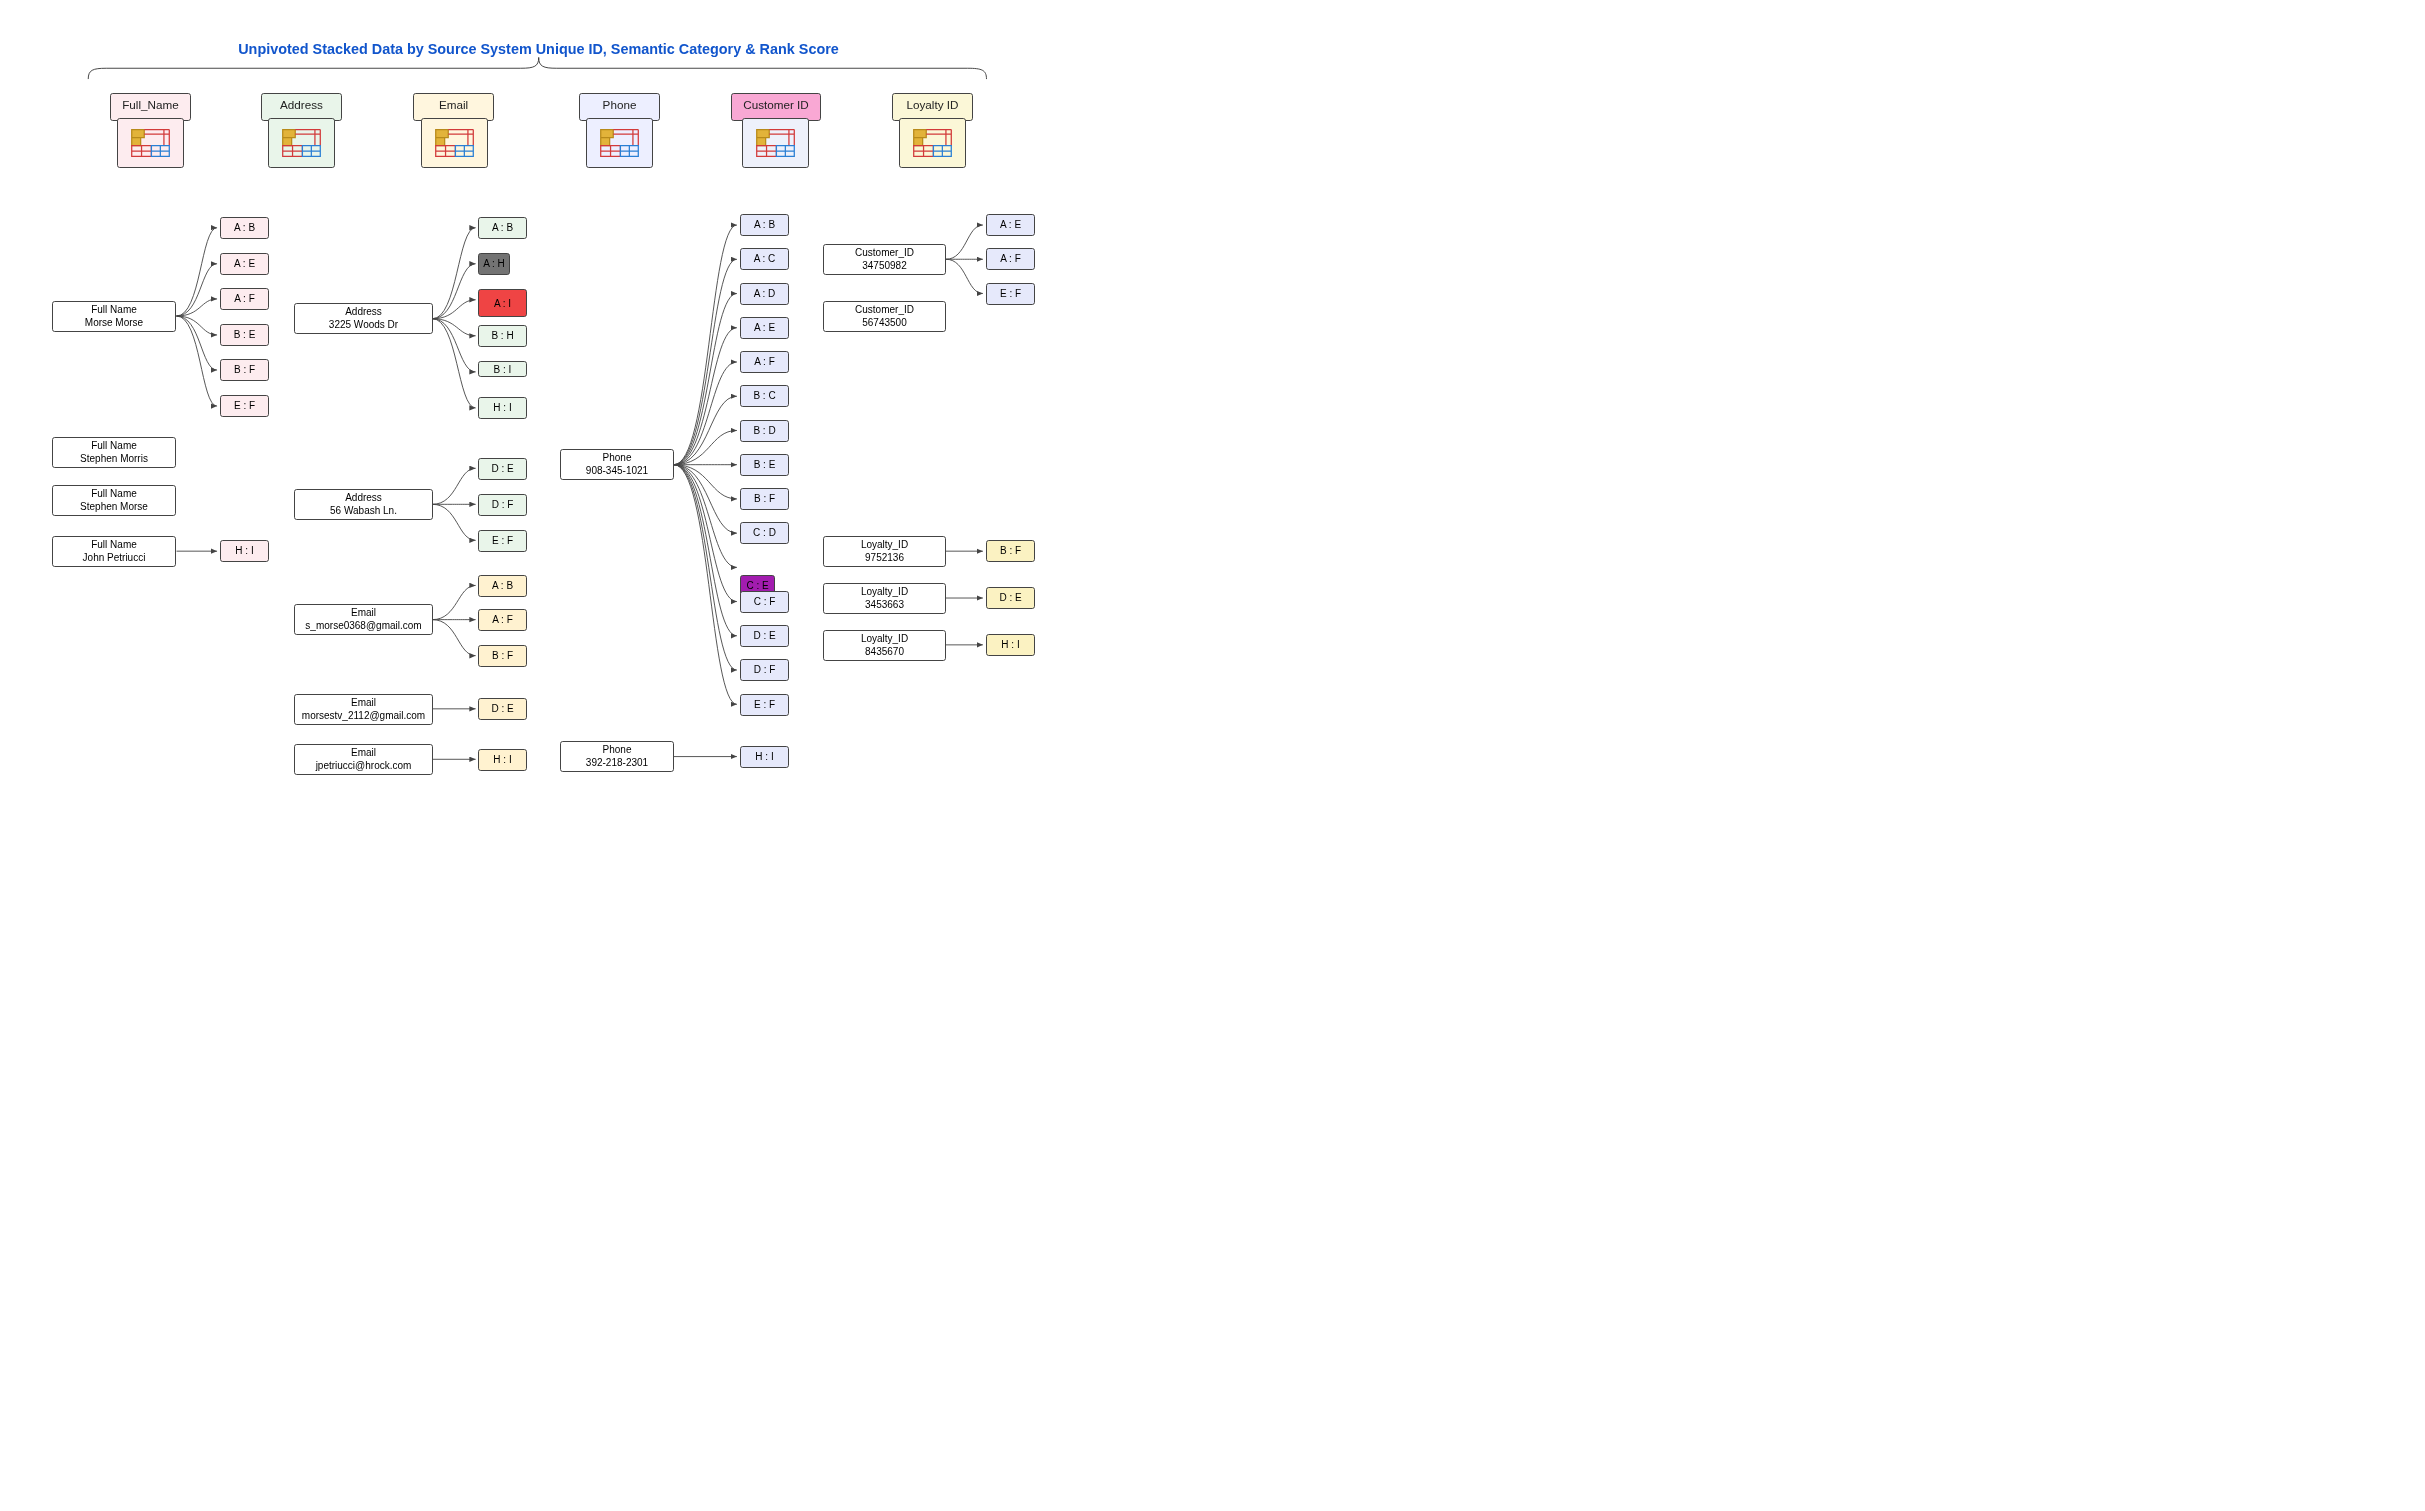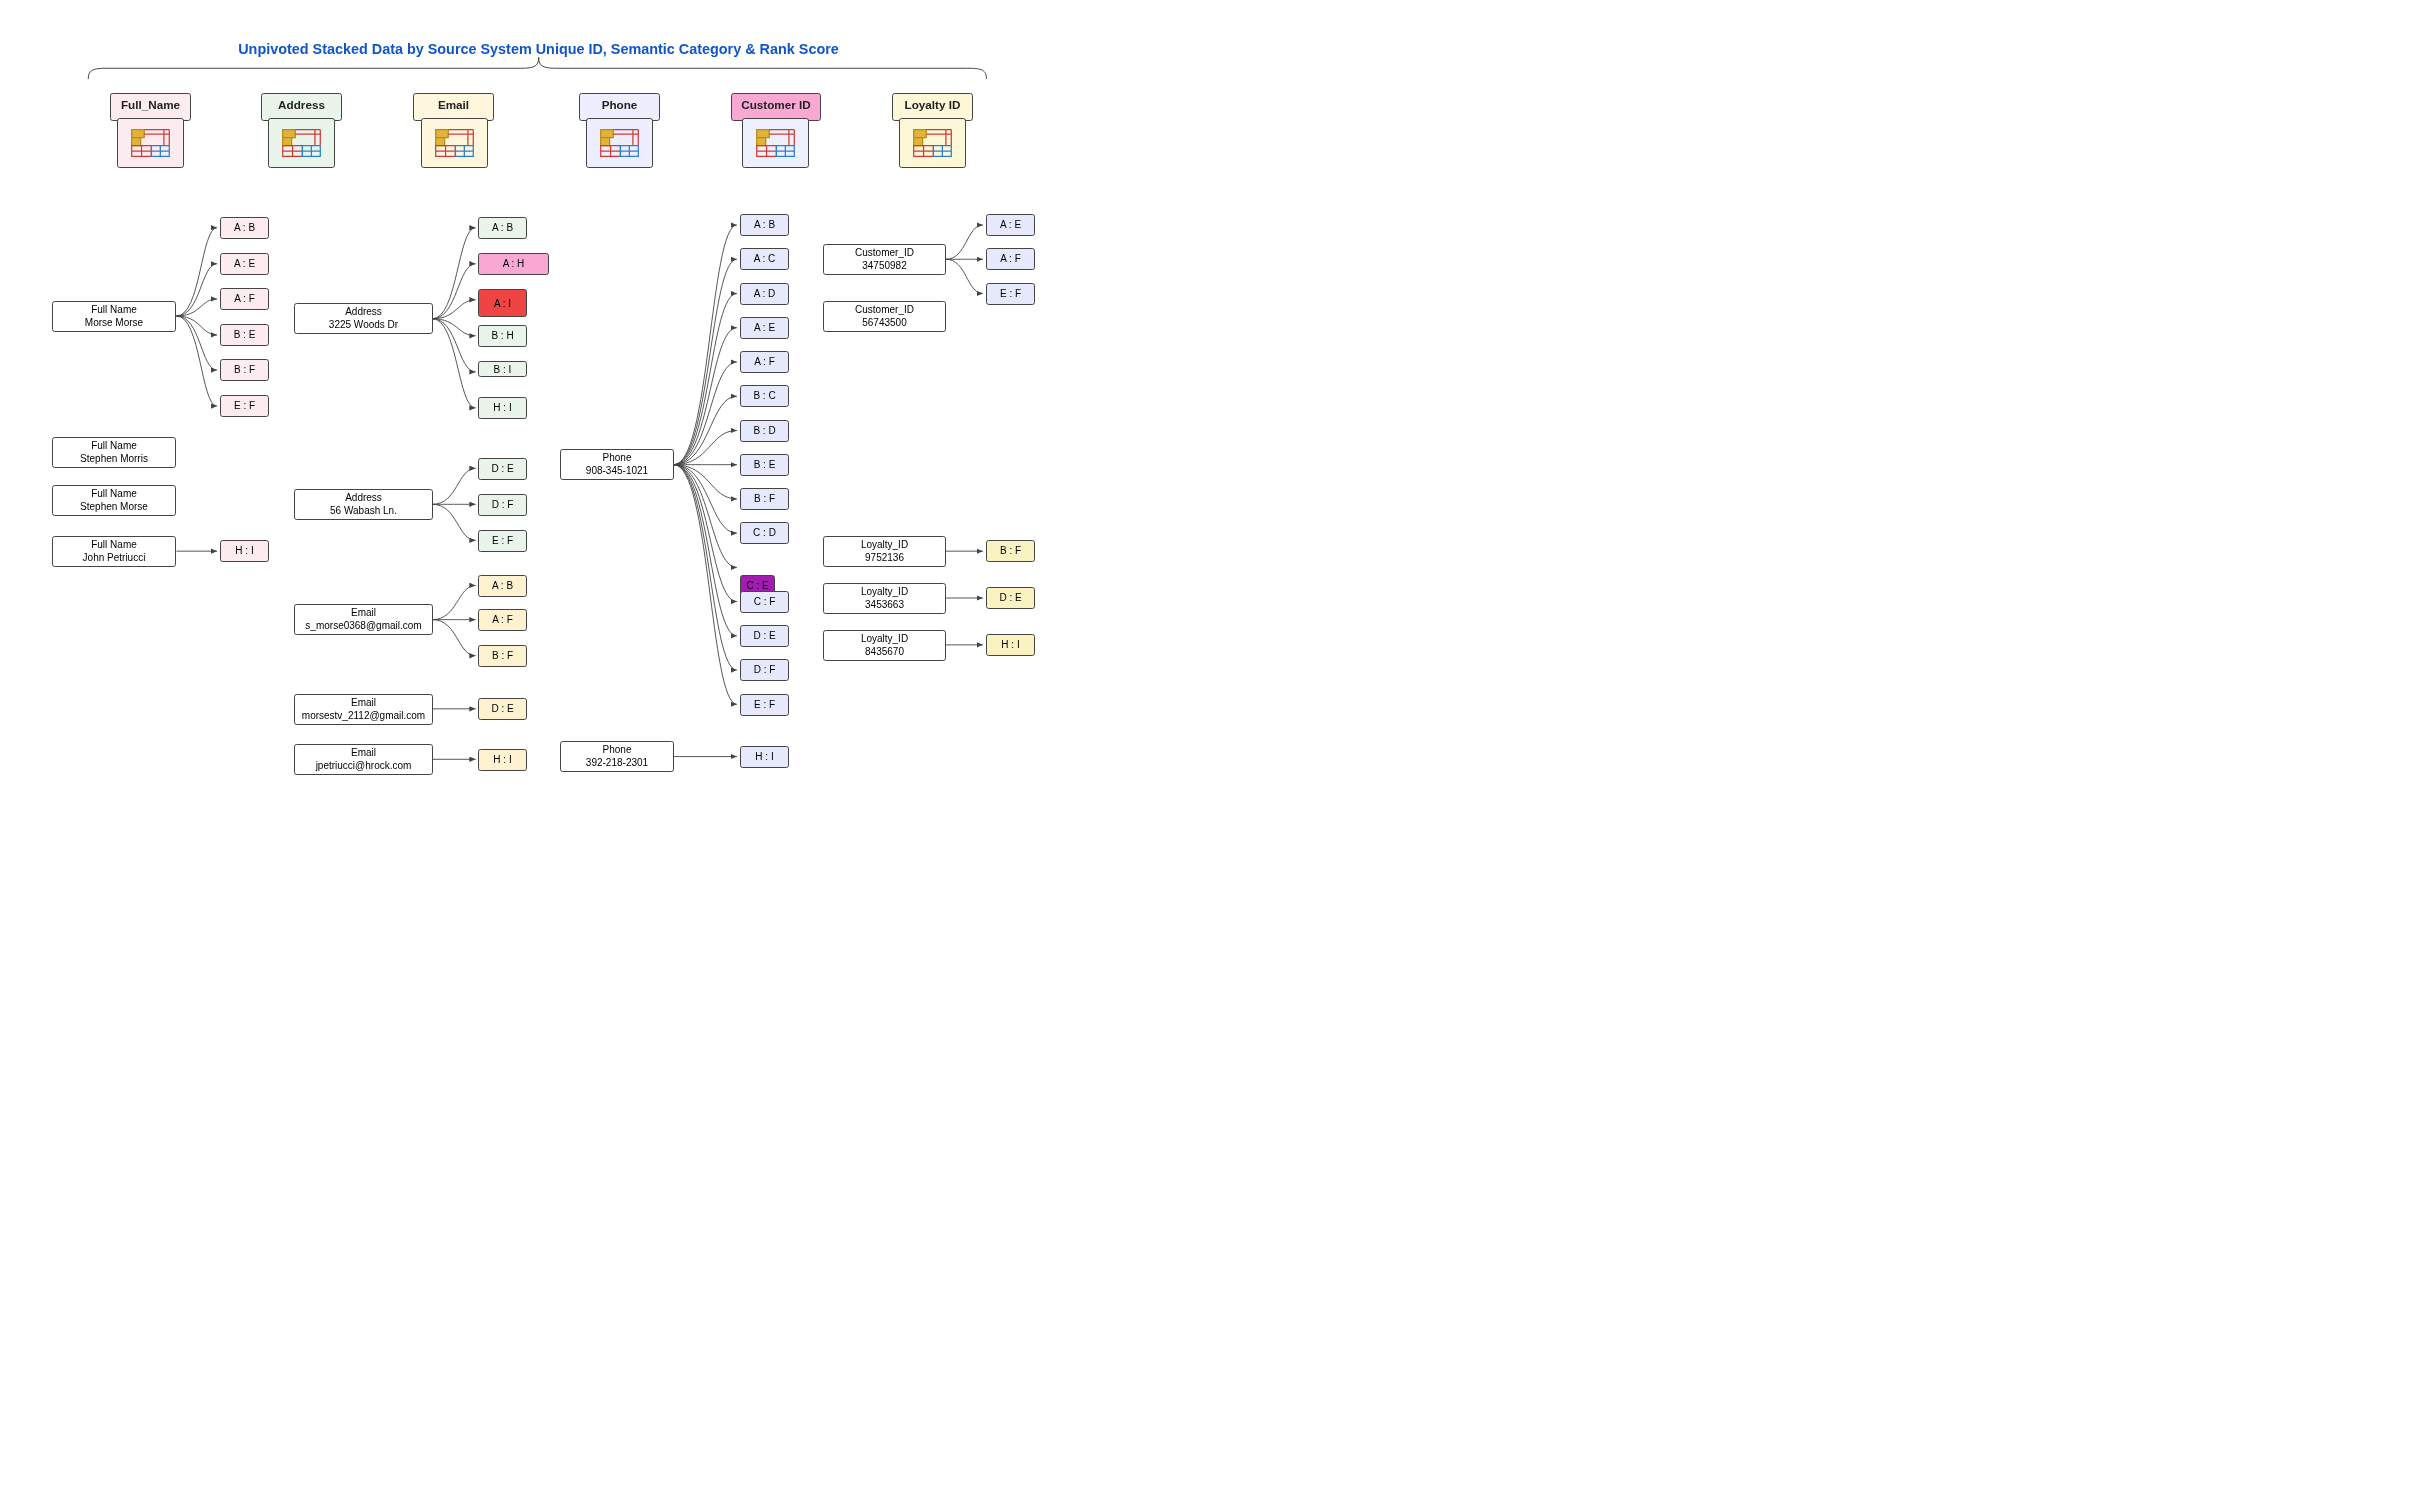--- a/index.html
+++ b/index.html
@@ -1,18 +1,18 @@
 <!DOCTYPE html>
 <html style="font-size:14.4px"><head>
 <meta charset="utf-8">
 <style>
   html,body{margin:0;padding:0;background:#fff;font-family:Arial,Helvetica,sans-serif}
   #stage{position:relative;width:1213px;height:755px;margin:16px;left:0;top:0}
   .title{position:absolute;color:#1155cc;font-weight:bold;font-size:14.4px;text-align:center}
-  .hdr{position:absolute;border:0.9px solid #444;border-radius:2.7px;text-align:center;font-weight:bold;font-size:11.7px;color:#222;padding-top:3.6px;padding-bottom:9px;box-sizing:border-box}
+  .hdr{position:absolute;border:0.9px solid #444;border-radius:2.7px;text-align:center;font-weight:normal;font-size:11.7px;color:#222;padding-top:3.6px;padding-bottom:9px;box-sizing:border-box}
   .icon-wrap{position:absolute;width:67px;height:50px;border:0.9px solid #444;border-radius:2.7px;box-sizing:border-box;display:flex;align-items:center;justify-content:center}
   .data-box{position:absolute;border:0.9px solid #444;border-radius:2.7px;background:#fff;text-align:center;font-size:10px;color:#000;box-sizing:border-box;display:flex;flex-direction:column;justify-content:center;align-items:center;line-height:1.25}
   .data-box .l1{font-size:10px}
   .data-box .l2{font-size:10px}
   .pair-box{position:absolute;border:0.9px solid #444;border-radius:2.7px;text-align:center;font-size:10px;color:#000;box-sizing:border-box;display:flex;align-items:center;justify-content:center}
   .svg-layer{position:absolute;left:0;top:0;width:1213px;height:755px;pointer-events:none}
 </style>
 </head>
 <body>
 
@@ -185,21 +185,21 @@
 <div class="data-box" style="left:278px;top:678px;width:139px;height:31px">
       <span class="l1">Email</span>
       <span class="l2">morsestv_2112@gmail.com</span>
     </div>
 <div class="data-box" style="left:278px;top:728px;width:139px;height:31px">
       <span class="l1">Email</span>
       <span class="l2">jpetriucci@hrock.com</span>
     </div>
 
 <div class="pair-box" style="left:462px;top:201px;width:49px;height:21.6px;background:#e9f5ea">A : B</div>
-<div class="pair-box" style="left:462px;top:237px;width:71px;height:21.6px;background:#f9a8d4">A : H</div>
+<div class="pair-box" style="left:462px;top:237px;width:32px;height:21.6px;background:#737373">A : H</div>
 <div class="pair-box" style="left:462px;top:273px;width:49px;height:28px;background:#ef4444">A : I</div>
 <div class="pair-box" style="left:462px;top:309px;width:49px;height:21.6px;background:#e9f5ea">B : H</div>
 <div class="pair-box" style="left:462px;top:345px;width:49px;height:16px;background:#e9f5ea">B : I</div>
 <div class="pair-box" style="left:462px;top:381px;width:49px;height:21.6px;background:#e9f5ea">H : I</div>
 
 <div class="pair-box" style="left:462px;top:442px;width:49px;height:21.6px;background:#e9f5ea">D : E</div>
 <div class="pair-box" style="left:462px;top:478px;width:49px;height:21.6px;background:#e9f5ea">D : F</div>
 <div class="pair-box" style="left:462px;top:514px;width:49px;height:21.6px;background:#e9f5ea">E : F</div>
 
 <div class="pair-box" style="left:462px;top:559px;width:49px;height:21.6px;background:#fff2d0">A : B</div>

